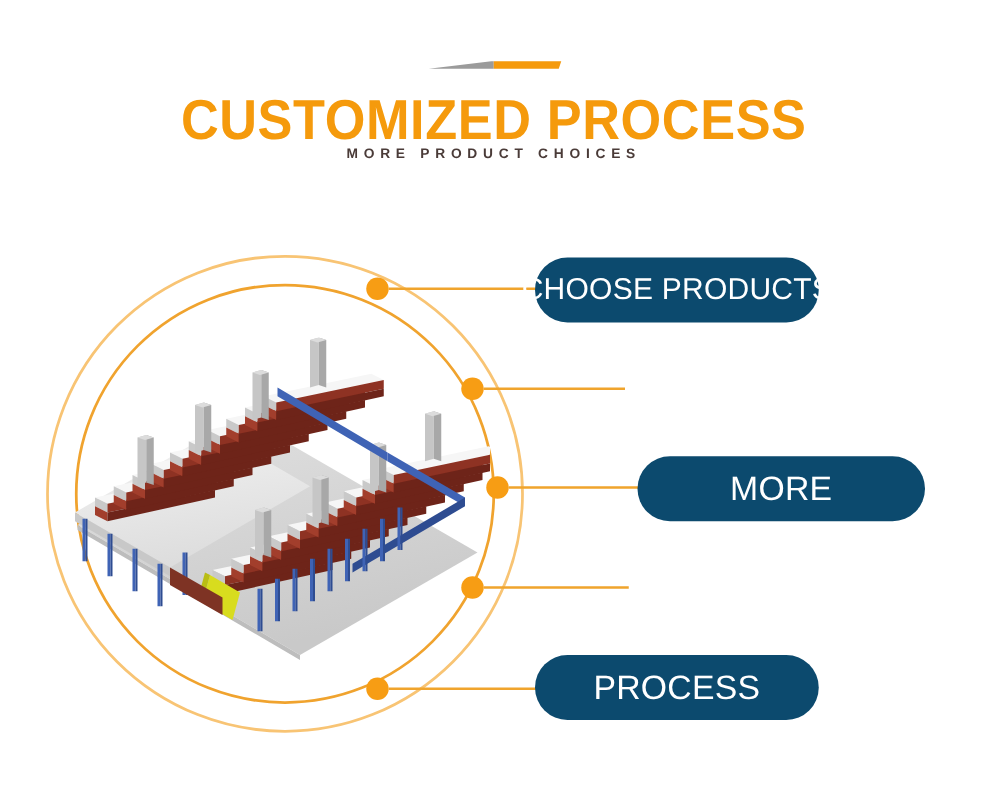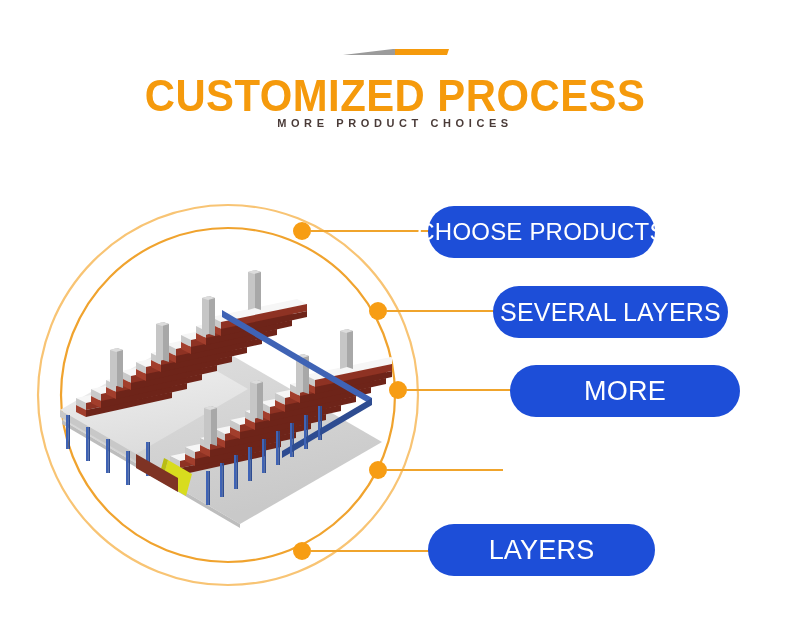--- a/index.html
+++ b/index.html
@@ -96,21 +96,21 @@
   .connector-dot {
     position: absolute;
     width: 18px;
     height: 18px;
     border-radius: 50%;
     background: #F79D14;
   }
   .pill {
     position: absolute;
     border-radius: 999px;
-    background: #1d4ed8;
+    background: #0c4a6e;
     color: #ffffff;
     display: flex;
     align-items: center;
     justify-content: center;
     font-family: "Liberation Sans", sans-serif;
     font-weight: normal;
     letter-spacing: 0.2px;
     box-sizing: border-box;
     white-space: nowrap;
   }
@@ -290,33 +290,30 @@
     </svg>
 
     <div class="connector-line" style="left:311px; top:80px; width:125px;"></div>
     <div class="connector-dot" style="left:293px; top:72px;"></div>
     <div class="pill" style="left:428px; top:56px; width:227px; height:52px; font-size:24px;">
       <span>CHOOSE PRODUCTS</span>
     </div>
 
     <div class="connector-line" style="left:387px; top:160px; width:113px;"></div>
     <div class="connector-dot" style="left:369px; top:152px;"></div>
-    <div class="pill" style="left:493px; top:136px; width:235px; height:52px; font-size:25px;">
-      <span>SEVERAL LAYERS</span>
-    </div>
 
     <div class="connector-line" style="left:407px; top:239px; width:110px;"></div>
     <div class="connector-dot" style="left:389px; top:231px;"></div>
     <div class="pill" style="left:510px; top:215px; width:230px; height:52px; font-size:27px;">
       <span>MORE</span>
     </div>
 
     <div class="connector-line" style="left:387px; top:319px; width:116px;"></div>
     <div class="connector-dot" style="left:369px; top:311px;"></div>
 
     <div class="connector-line" style="left:311px; top:400px; width:125px;"></div>
     <div class="connector-dot" style="left:293px; top:392px;"></div>
     <div class="pill" style="left:428px; top:374px; width:227px; height:52px; font-size:27px;">
-      <span>LAYERS</span>
+      <span>PROCESS</span>
     </div>
 
   </div>
 </div>
 
 </body></html>

